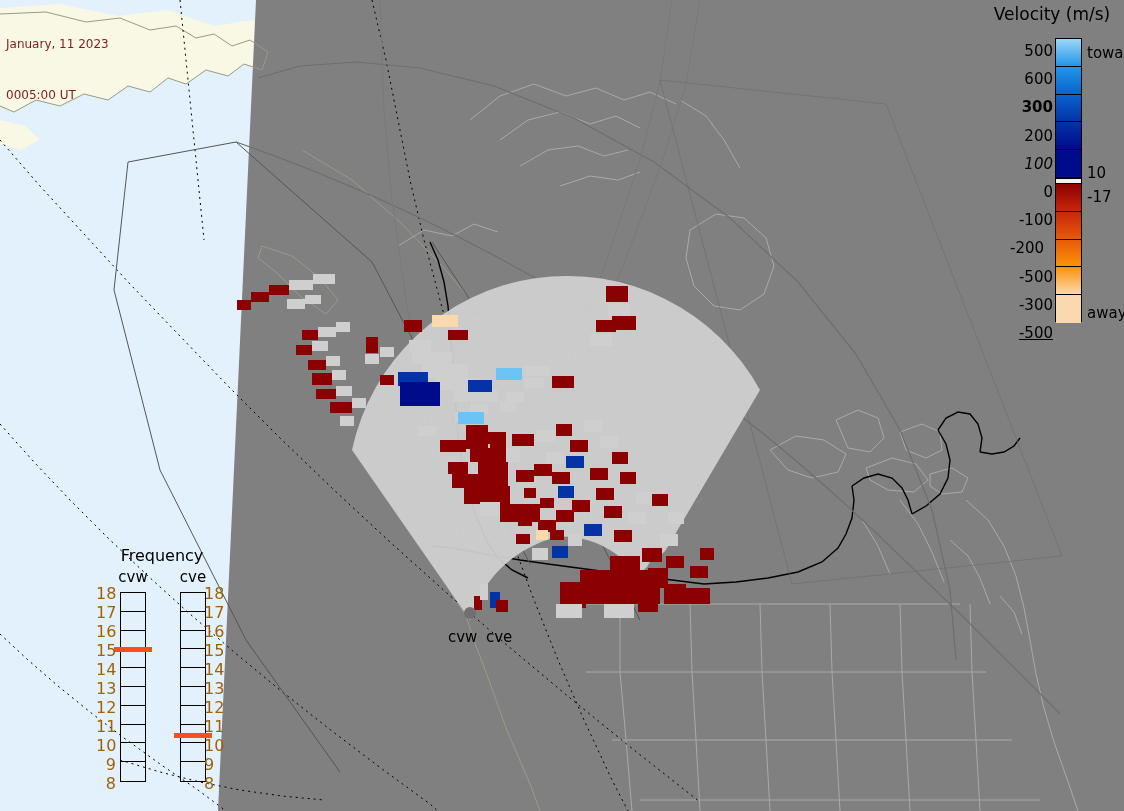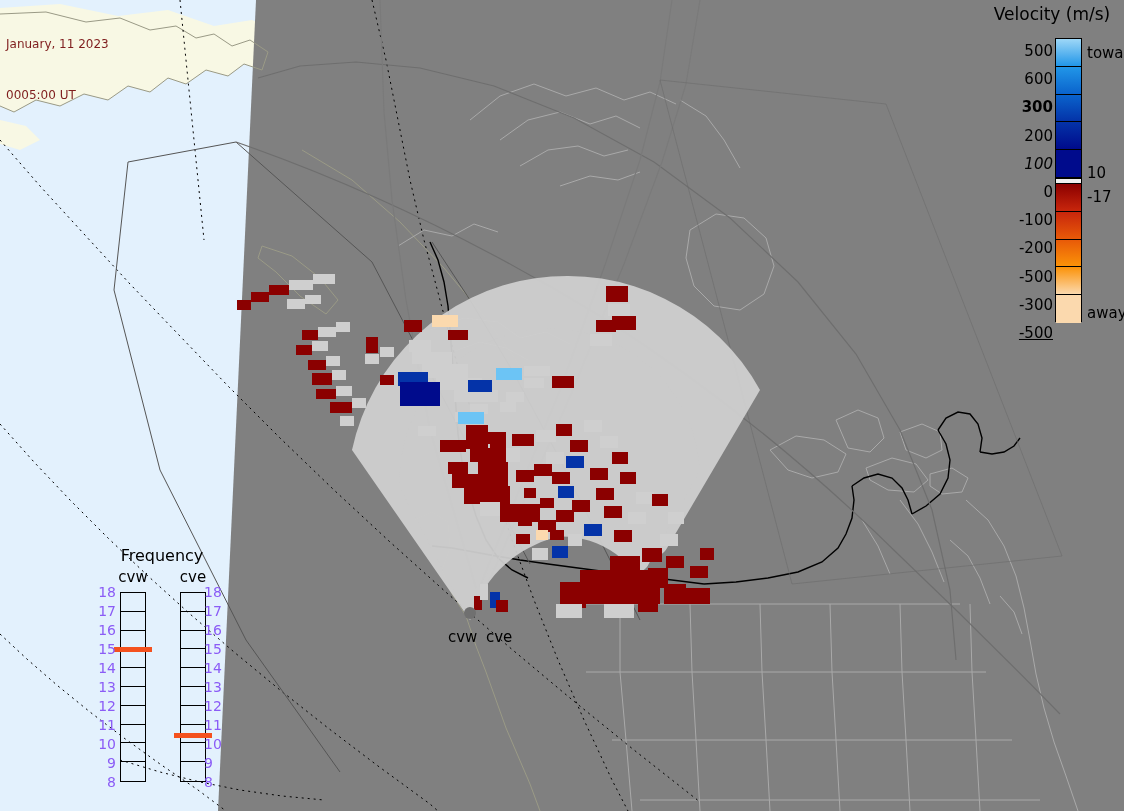--- a/index.html
+++ b/index.html
@@ -46,21 +46,21 @@
   #freq{position:absolute;left:92px;top:546px;width:140px;height:240px;z-index:45;}
   #freq-title{position:absolute;left:0;top:0;width:140px;text-align:center;font-size:16px;color:#000;}
   .fcolhdr{position:absolute;top:22px;font-size:15px;color:#000;text-align:center;width:46px;}
   .fbox{
     position:absolute;top:46px;width:26px;height:190px;
     border:1px solid #000;box-sizing:border-box;background:transparent;
   }
   .fbox .cell{width:100%;height:10%;box-sizing:border-box;border-bottom:1px solid #000;}
   .fbox .cell:last-child{border-bottom:none;}
   .fticks{position:absolute;top:46px;width:20px;height:190px;}
-  .ftk{position:absolute;font-size:14px;color:#8b5cf6;width:20px;text-align:right;transform:translateY(-8px);}
+  .ftk{position:absolute;font-size:16px;color:#a16207;width:20px;text-align:right;transform:translateY(-8px);}
   .fmark{position:absolute;height:5px;background:#f4511e;}
 
   
   .site-lbl{position:absolute;font-size:15px;color:#000;z-index:42;}
 </style>
 </head>
 <body>
 
 <div id="stage">
 
@@ -398,21 +398,21 @@
         <div class="band" style="height: 27.8px; background: linear-gradient(rgb(251, 217, 174), rgb(251, 217, 174));"></div>
       </div>
     <div id="cb-ticks">
         <div class="cb-tick" style="top: 0px;">500</div>
         <div class="cb-tick" style="top: 28.2px;">600</div>
         <div class="cb-tick" style="top: 56.4px; font-weight: bold;">300</div>
         <div class="cb-tick" style="top: 84.6px;">200</div>
         <div class="cb-tick" style="top: 112.8px; font-style: italic;">100</div>
         <div class="cb-tick" style="top: 141px;">0</div>
         <div class="cb-tick" style="top: 169.2px;">-100</div>
-        <div class="cb-tick" style="top: 197.4px;">-200</div>
+        <div class="cb-tick" style="top: 197.4px; text-align: center;">-200</div>
         <div class="cb-tick" style="top: 225.6px;">-500</div>
         <div class="cb-tick" style="top: 253.8px;">-300</div>
         <div class="cb-tick" style="top: 282px; text-decoration: underline;">-500</div>
       </div>
     <div id="cb-sides">
         <div class="cb-side" style="top: 52px;">toward</div>
         <div class="cb-side" style="top: 172px;">10</div>
         <div class="cb-side" style="top: 196px;">-17</div>
         <div class="cb-side" style="top: 312px;">away</div>
       </div>

